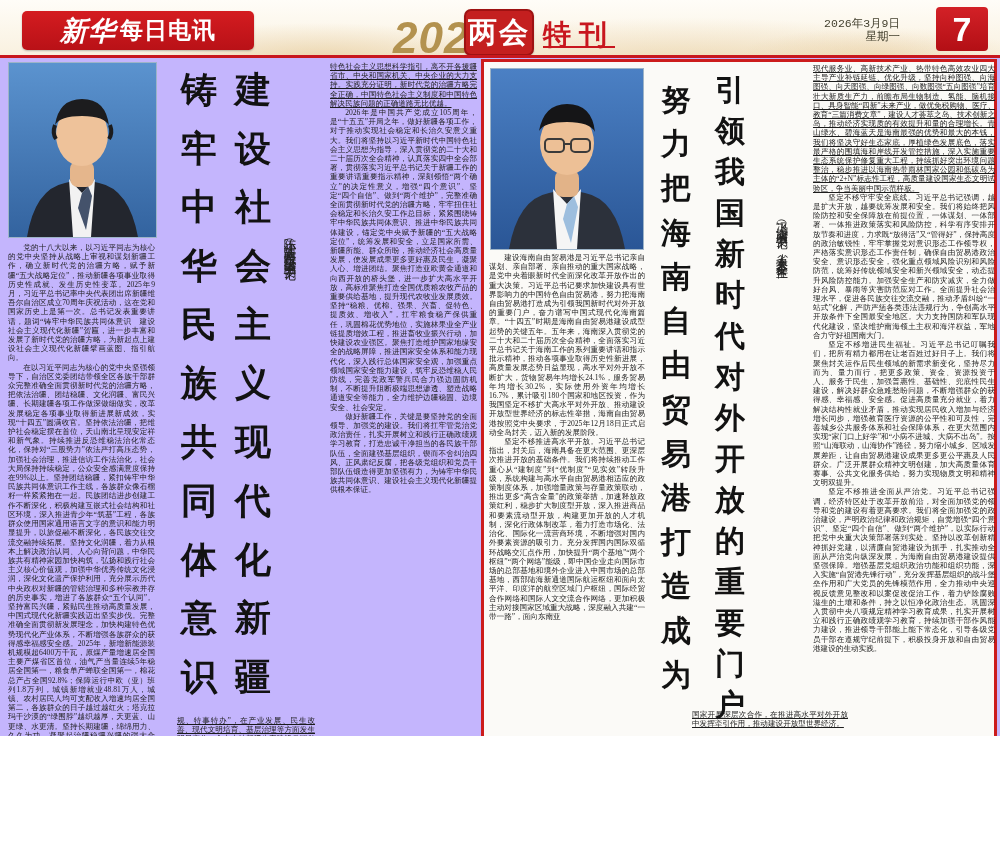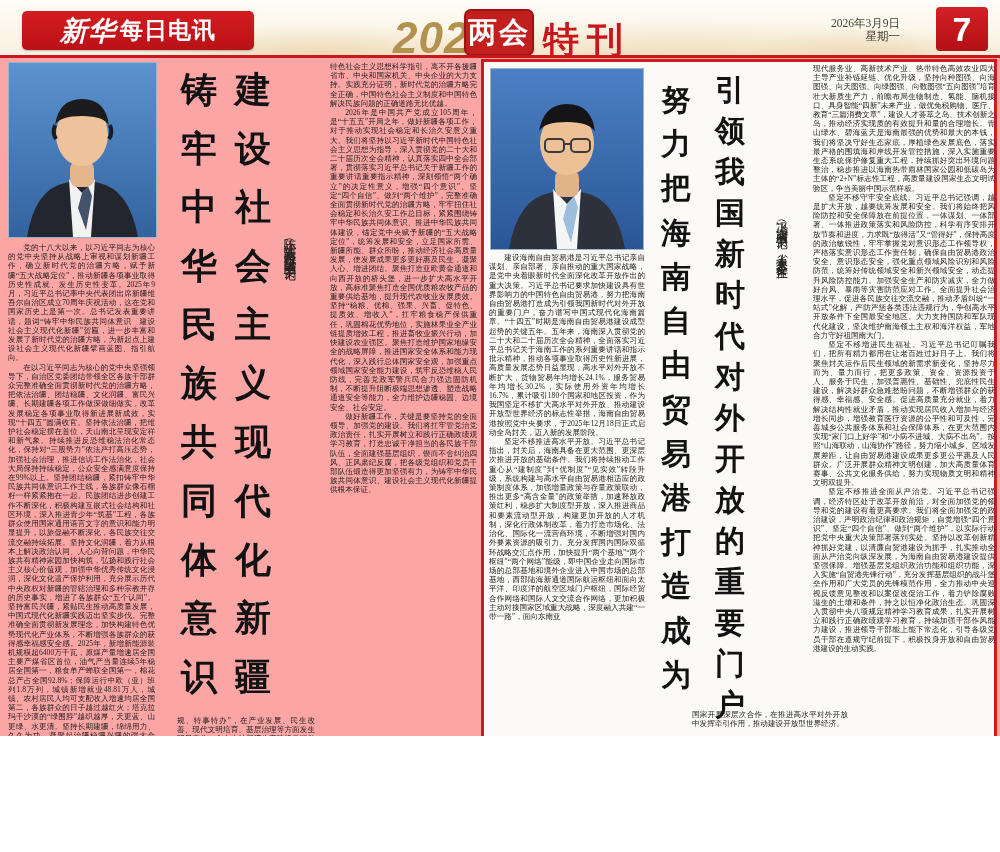--- a/index.html
+++ b/index.html
@@ -1,49 +1,49 @@
 <!DOCTYPE html>
 <html><head>
 <meta charset="utf-8">
 <style>
   html,body{margin:0;padding:0;}
-  #page{position:relative;width:1000px;height:736px;background:#fca5a5;overflow:hidden;
+  #page{position:relative;width:1000px;height:736px;background:#c4b5fd;overflow:hidden;
         font-family:"Liberation Serif","DejaVu Serif",serif;}
 
   
   #header{position:absolute;left:0;top:0;width:1000px;height:55px;
     background-image:
       radial-gradient(ellipse 260px 50px at 32% 105%, rgba(214,170,96,.38), transparent 70%),
       radial-gradient(ellipse 420px 60px at 68% 110%, rgba(214,170,96,.30), transparent 72%),
       radial-gradient(ellipse 200px 40px at 88% 100%, rgba(214,170,96,.25), transparent 70%),
       linear-gradient(#fffdf8,#f9f1e0);}
   #header-rule{position:absolute;left:0;top:55px;width:1000px;height:3px;background:#c8171e;}
   #masthead{position:absolute;left:22px;top:11px;width:232px;height:39px;background:linear-gradient(#d41c20,#b91117);
     border-radius:5px;color:#fff;display:flex;align-items:center;justify-content:center;box-shadow:0 1px 2px rgba(0,0,0,.25);}
   #masthead .m1{font-size:27px;font-weight:bold;font-style:italic;letter-spacing:1px;}
   #masthead .m2{font-size:23px;font-weight:bold;margin-left:4px;letter-spacing:1px;}
   #year{position:absolute;left:393px;top:13px;font-size:44px;font-weight:bold;font-style:italic;color:#b3924f;
     font-family:"Liberation Sans",sans-serif;letter-spacing:1px;}
   #lianghui{position:absolute;left:464px;top:9px;width:66px;height:43px;background:#c41f1f;border:2px solid #9e1212;
     border-radius:7px;color:#fff;display:flex;align-items:center;justify-content:center;
     font-size:29px;font-weight:bold;letter-spacing:2px;box-shadow:0 1px 2px rgba(0,0,0,.2);}
-  #tekan{position:absolute;left:543px;top:16px;font-size:36px;font-weight:bold;color:#c8161e;letter-spacing:8px;}
+  #tekan{position:absolute;left:543px;top:16px;font-size:28px;font-weight:bold;color:#c8161e;letter-spacing:8px;text-decoration:underline;}
   #date-block{position:absolute;right:100px;top:17px;text-align:right;font-size:11.5px;line-height:13px;color:#44412f;
-    font-family:Liberation Serif, serif;}
+    font-family:Liberation Mono, monospace;}
   #page-num{position:absolute;right:12px;top:7px;width:52px;height:44px;background:linear-gradient(#d32127,#b30f15);
     border-radius:4px;color:#fff;font-size:34px;font-weight:bold;display:flex;align-items:center;justify-content:center;
     font-family:"Liberation Sans",sans-serif;}
 
   
   .vheadline{position:absolute;display:flex;flex-direction:column;justify-content:space-between;align-items:center;
     font-weight:bold;color:#121212;}
   .vbyline{position:absolute;writing-mode:vertical-rl;font-size:12.5px;letter-spacing:2px;color:#222;}
   .bodycol{position:absolute;overflow:hidden;text-align:justify;font-size:7.6px;line-height:9.2px;color:#1c1c1c;}
   .bodycol p{margin:0;text-indent:2em;}
-  .bodycol p.noindent{text-indent:0;}
+  .bodycol p.noindent{text-indent:0;text-decoration:underline;}
   .credit{position:absolute;right:2px;bottom:1px;font-weight:bold;font-size:10.5px;color:#111;
     background:#fbfaf7;padding-left:8px;}
   .photo{position:absolute;border:1px solid #9db4c8;}
 
   
   #l-photo{left:8px;top:62px;width:147px;height:174px;}
   #l-col1{left:8px;top:243px;width:147px;height:604px;}
   #l-head1{left:176px;top:66px;width:46px;height:636px;font-size:36px;}
   #l-head2{left:230px;top:66px;width:46px;height:636px;font-size:36px;}
   #l-byline{left:281px;top:228px;height:330px;}

